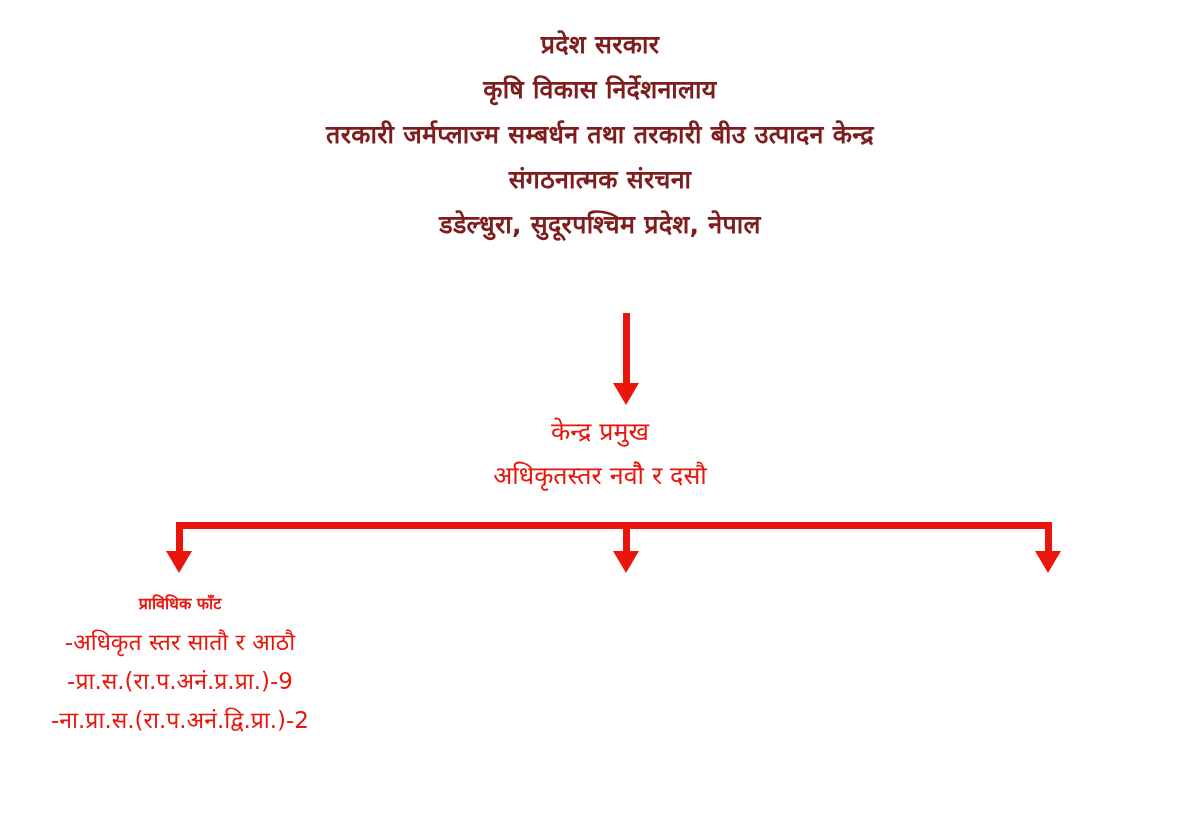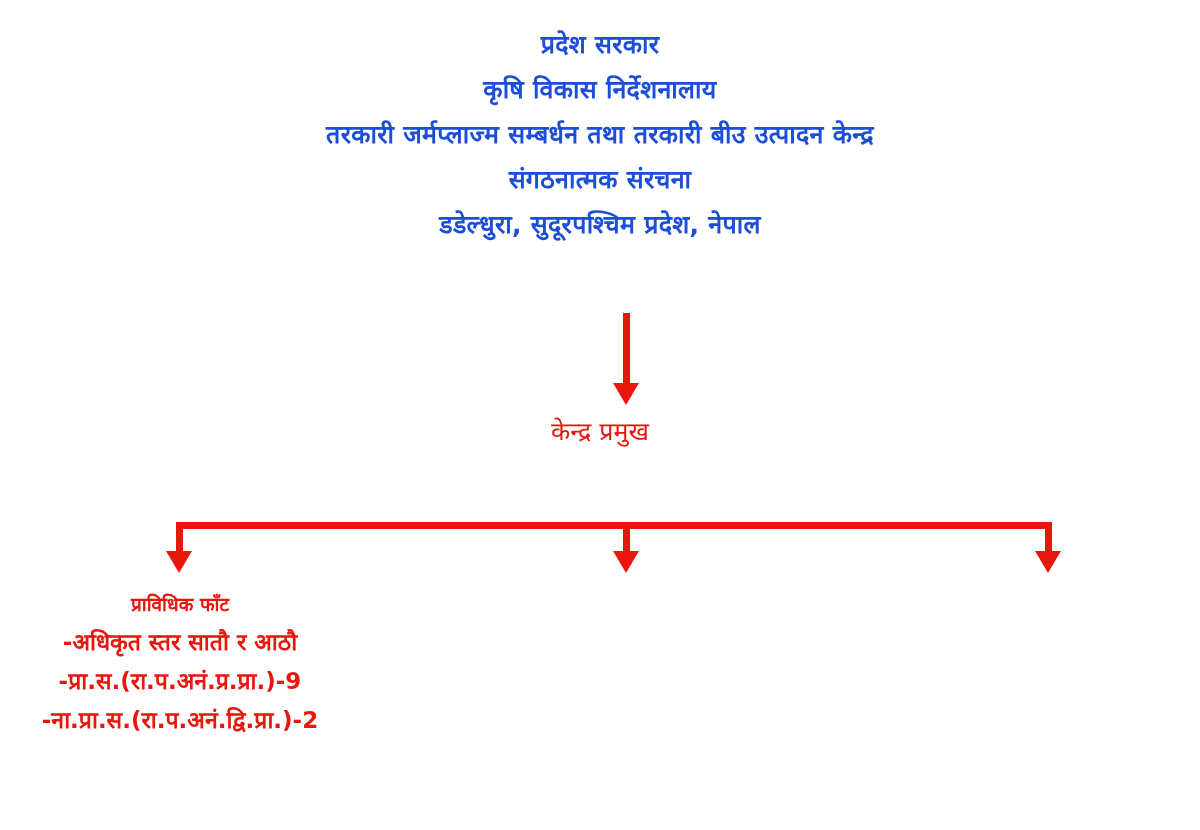--- a/index.html
+++ b/index.html
@@ -24,21 +24,21 @@
     top: 22px;
     left: 0;
     width: 1200px;
     text-align: center;
   }
   .header-line {
     display: block;
     font-size: 25px;
     font-weight: bold;
     line-height: 45px;
-    color: #1d4ed8;
+    color: #7f1d1d;
     letter-spacing: 0.3px;
     white-space: nowrap;
   }
   
   .v-line-top {
     position: absolute;
     left: 623px;
     top: 313px;
     width: 7px;
     height: 72px;
@@ -94,29 +94,29 @@
   .a-mid   { left: 613px; }
   .a-right { left: 1035px; }
 
   .branch {
     position: absolute;
     top: 585px;
     text-align: center;
   }
   .branch .title {
     display: block;
-    font-size: 19px;
+    font-size: 16px;
     font-weight: bold;
     line-height: 38px;
     white-space: nowrap;
   }
   .branch .sub {
     display: block;
     font-size: 23px;
-    font-weight: bold;
+    font-weight: normal;
     line-height: 39px;
     white-space: nowrap;
   }
   .branch-left  { left: 0px;   width: 360px; }
   .branch-mid   { left: 440px; width: 370px; }
   .branch-right { left: 850px; width: 350px; }
 </style>
 </head>
 <body>
 
@@ -128,20 +128,21 @@
     <span class="header-line">तरकारी जर्मप्लाज्म सम्बर्धन तथा तरकारी बीउ उत्पादन केन्द्र</span>
     <span class="header-line">संगठनात्मक संरचना</span>
     <span class="header-line">डडेल्धुरा, सुदूरपश्चिम प्रदेश, नेपाल</span>
   </div>
 
   <div class="v-line-top"></div>
   <div class="arrow-down arrow-top"></div>
 
   <div class="center-head">
     <span class="line">केन्द्र प्रमुख</span>
+    <span class="line">अधिकृतस्तर नवौै र दसौ</span>
   </div>
 
   <div class="h-bus"></div>
   <div class="v-branch v-left"></div>
   <div class="v-branch v-mid"></div>
   <div class="v-branch v-right"></div>
   <div class="arrow-down arrow-branch a-left"></div>
   <div class="arrow-down arrow-branch a-mid"></div>
   <div class="arrow-down arrow-branch a-right"></div>
 

